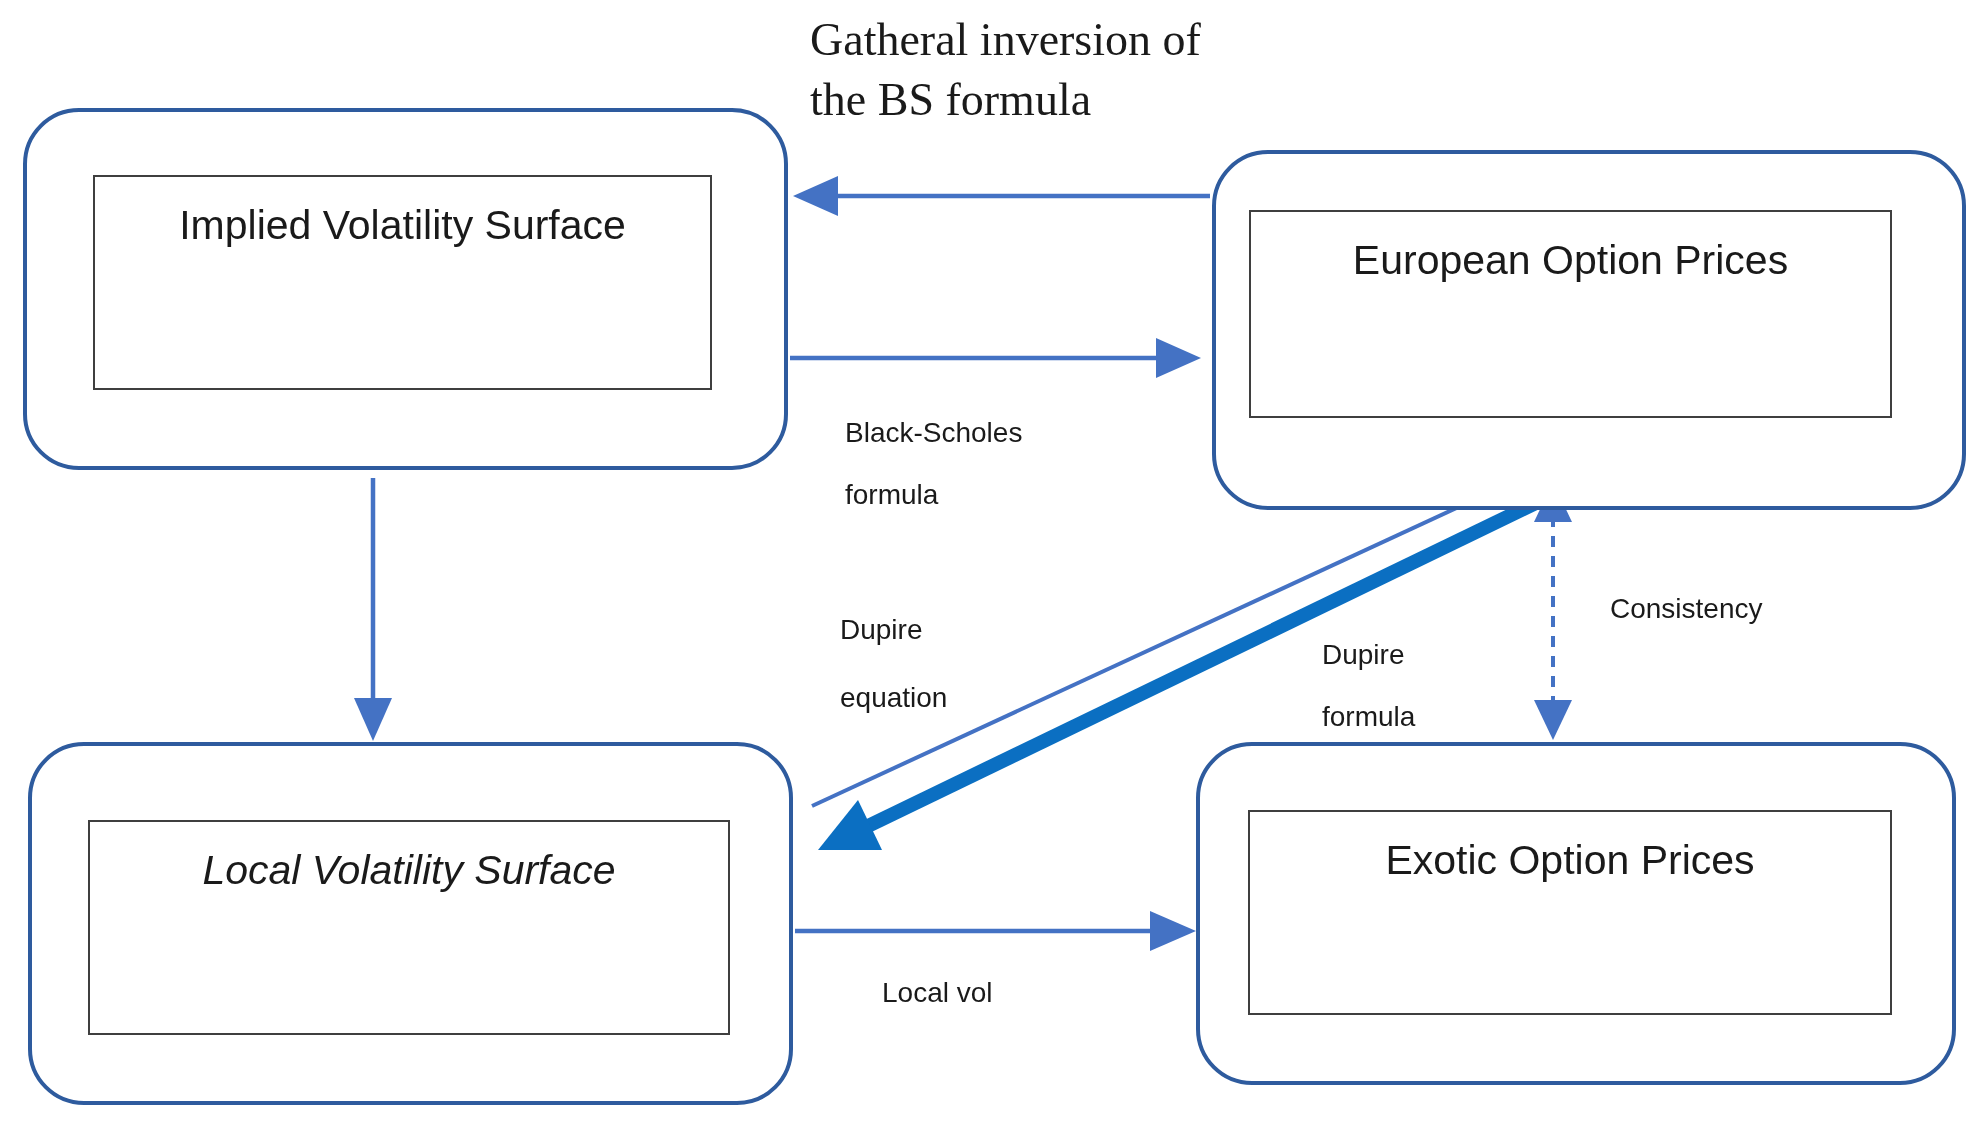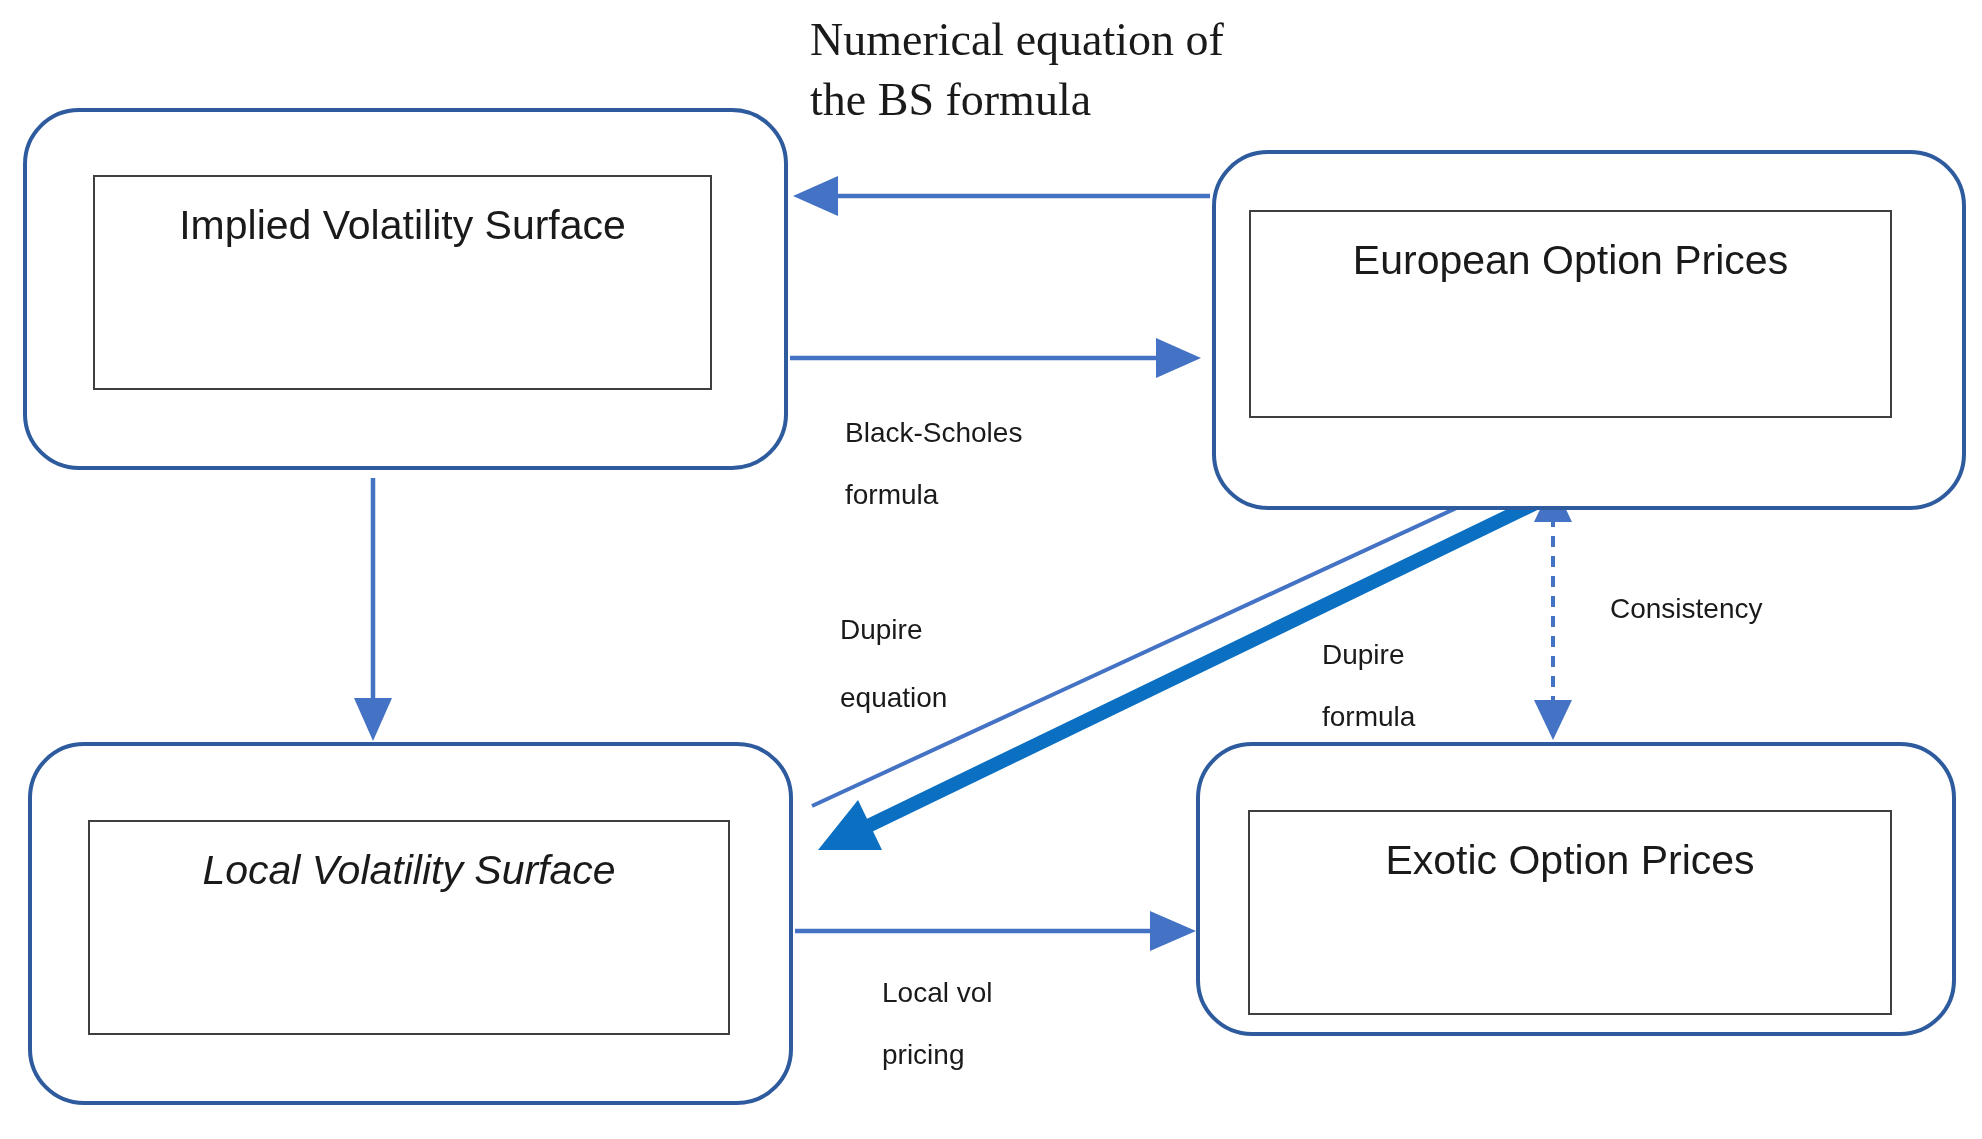--- a/index.html
+++ b/index.html
@@ -117,28 +117,28 @@
       <span class="node-title">European Option Prices</span>
     </div>
   </div>
 
   <div class="node" style="left:28px;top:742px;width:765px;height:363px;">
     <div class="node-inner" style="left:56px;top:74px;width:642px;height:215px;font-style:italic;">
       <span class="node-title">Local Volatility Surface</span>
     </div>
   </div>
 
-  <div class="node" style="left:1196px;top:742px;width:760px;height:294px;">
+  <div class="node" style="left:1196px;top:742px;width:760px;height:343px;">
     <div class="node-inner" style="left:48px;top:64px;width:644px;height:205px;">
       <span class="node-title">Exotic Option Prices</span>
     </div>
   </div>
 
   <div class="edge-label serif" style="left:810px;top:10px;">
-    <div>Numerical equation of</div>
+    <div>Gatheral inversion of</div>
     <div>the BS formula</div>
   </div>
 
   <div class="edge-label" style="left:845px;top:402px;">
     <div>Black-Scholes</div>
     <div>formula</div>
   </div>
 
 
   <div class="edge-label" style="left:840px;top:596px;line-height:68px;">
@@ -150,16 +150,15 @@
     <div>Dupire</div>
     <div>formula</div>
   </div>
 
   <div class="edge-label" style="left:1610px;top:578px;">
     <div>Consistency</div>
   </div>
 
   <div class="edge-label" style="left:882px;top:962px;">
     <div>Local vol</div>
-    <div>pricing</div>
   </div>
 
 </div>
 
 </body></html>

